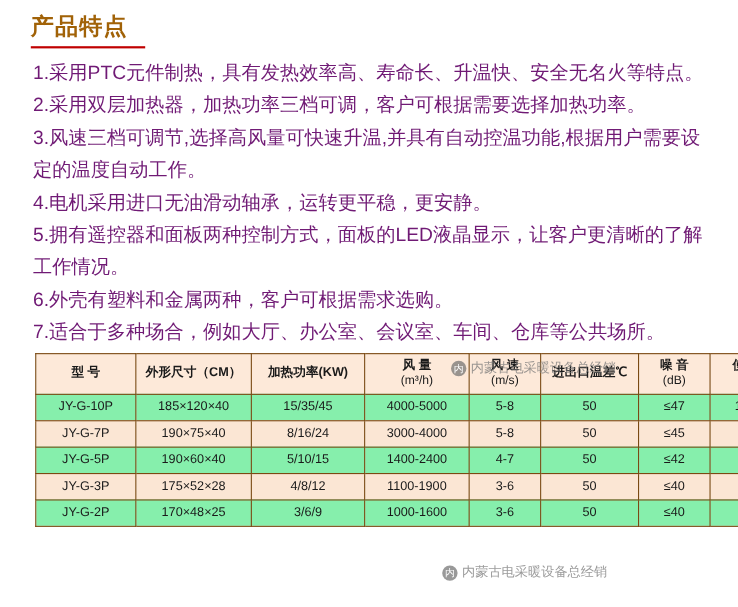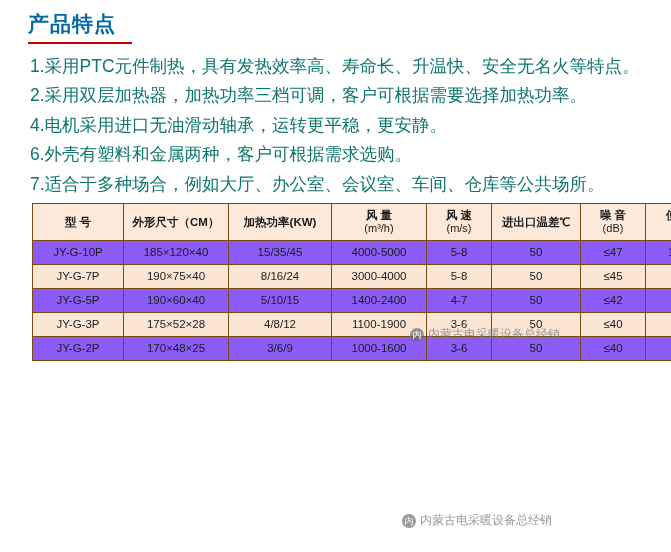--- a/index.html
+++ b/index.html
@@ -16,39 +16,39 @@
     position: relative;
   }
   .page {
     position: relative;
     width: 671px;
     height: 552px;
     box-sizing: border-box;
     padding: 0 14px;
   }
   .section-title {
-    color: #0369a1;
+    color: #a16207;
     font-weight: bold;
     font-size: 21px;
     letter-spacing: 1px;
     margin: 0;
     padding: 10px 0 2px 14px;
   }
   .title-rule {
     height: 2px;
     background: #c00000;
     margin: 2px 0 6px 14px;
     width: 104px;
   }
   .features {
     margin: 0;
     padding: 2px 6px 0 16px;
     font-size: 17.5px;
     line-height: 1.68;
-    color: #0f766e;
+    color: #701a75;
   }
   .feature-line {
     white-space: normal;
     word-break: break-all;
   }
   .params-title-wrap {
     margin-top: 6px;
   }
   table.params {
     border-collapse: collapse;
@@ -69,21 +69,21 @@
     font-weight: bold;
     height: 30px;
     font-size: 11.5px;
   }
   table.params thead th .unit {
     display: block;
     font-weight: normal;
     font-size: 11px;
   }
   table.params tbody td {
-    background: #8b5cf6;
+    background: #86efac;
     height: 17px;
   }
   table.params tbody tr:nth-child(even) td {
     background: #fbe6d4;
   }
   .wm {
     position: absolute;
     display: flex;
     align-items: center;
     gap: 4px;
@@ -118,21 +118,23 @@
 <body>
 
 <div class="page">
 
   <h1 class="section-title">产品特点</h1>
   <div class="title-rule"></div>
 
   <div class="features">
     <div class="feature-line">1.采用PTC元件制热，具有发热效率高、寿命长、升温快、安全无名火等特点。</div>
     <div class="feature-line">2.采用双层加热器，加热功率三档可调，客户可根据需要选择加热功率。</div>
+    <div class="feature-line">3.风速三档可调节,选择高风量可快速升温,并具有自动控温功能,根据用户需要设定的温度自动工作。</div>
     <div class="feature-line">4.电机采用进口无油滑动轴承，运转更平稳，更安静。</div>
+    <div class="feature-line">5.拥有遥控器和面板两种控制方式，面板的LED液晶显示，让客户更清晰的了解工作情况。</div>
     <div class="feature-line">6.外壳有塑料和金属两种，客户可根据需求选购。</div>
     <div class="feature-line">7.适合于多种场合，例如大厅、办公室、会议室、车间、仓库等公共场所。</div>
   </div>
 
 
   <table class="params">
     <thead>
       <tr>
         <th class="col-0">
           <span>型  号</span>

